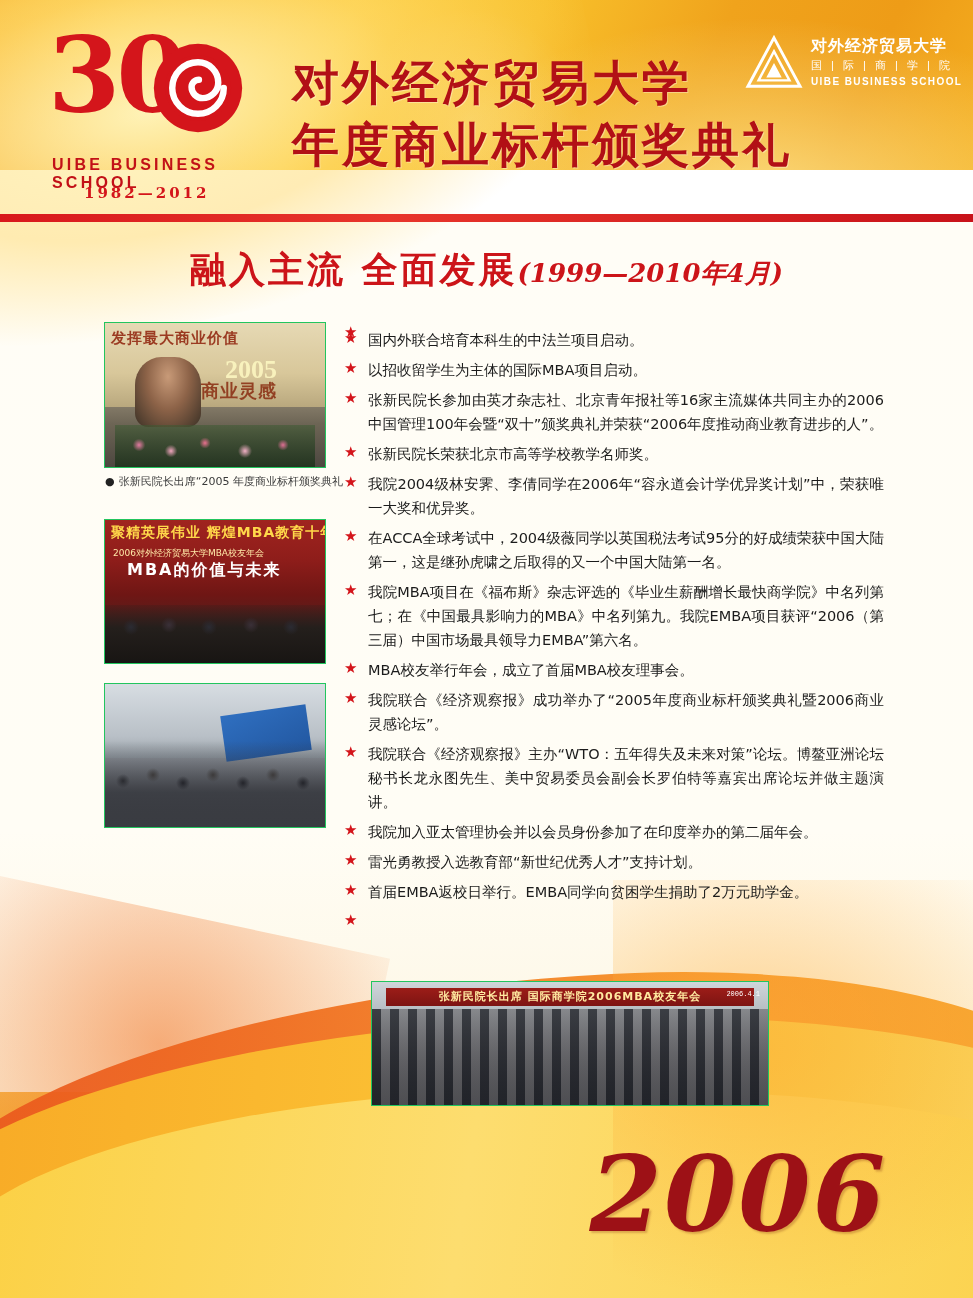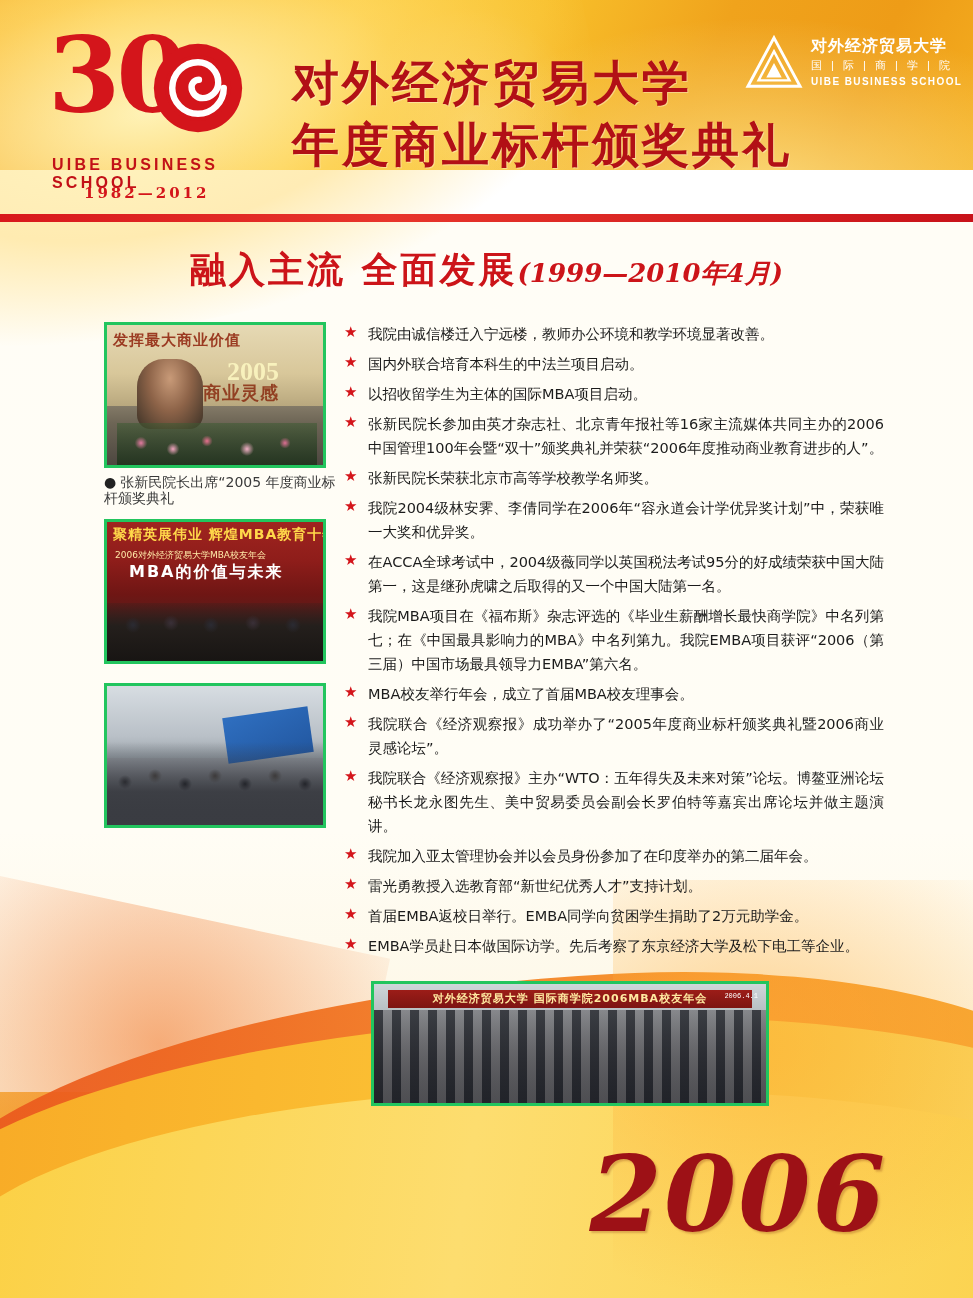--- a/index.html
+++ b/index.html
@@ -221,21 +221,21 @@
     font-size: 26px;
     font-weight: bold;
     font-style: italic;
     color: #cc1419;
     letter-spacing: 0px;
   }
 
   
   .photo {
     position: absolute;
-    border: 3px solid #22c55e;
+    border: 1px solid #22c55e;
     box-sizing: border-box;
     overflow: hidden;
     background: #6f6a60;
   }
 
   #photo1 { left: 104px; top: 322px; width: 222px; height: 146px; }
   #photo2 { left: 104px; top: 519px; width: 222px; height: 145px; }
   #photo3 { left: 104px; top: 683px; width: 222px; height: 145px; }
   #photo4 { left: 371px; top: 981px; width: 398px; height: 125px; }
 
@@ -283,23 +283,24 @@
       radial-gradient(circle 10px at 130px 26px, #f1b0c5, rgba(241,176,197,0) 70%),
       radial-gradient(circle 8px at 168px 20px, #dd6f93, rgba(221,111,147,0) 70%),
       linear-gradient(180deg, rgba(60,90,50,0.55) 0%, rgba(30,50,28,0.85) 100%);
   }
 
   .cap1 {
     position: absolute;
     left: 104px; top: 474px;
     width: 240px;
     font-family: "DejaVu Sans", sans-serif;
-    font-size: 14px;
+    font-size: 11px;
     color: #3a3a3a;
     line-height: 16px;
+    text-align: center;
   }
   .cap1 .dot { color: #222; margin-right: 4px; }
 
   .p2-bg { position: absolute; inset: 0; background: linear-gradient(180deg, #a0241f 0%, #8e1d1a 28%, #6f1614 52%, #2e2a28 100%); }
   .p2-title {
     position: absolute; left: 6px; top: 4px;
     font-family: "DejaVu Sans", sans-serif; font-weight: bold; font-size: 14px;
     color: #ffd84a; letter-spacing: 1px; white-space: nowrap;
   }
   .p2-sub {
@@ -484,39 +485,39 @@
   </div>
 
   <div class="photo" id="photo3">
     <div class="p3-bg"></div>
     <div class="p3-building"></div>
     <div class="p3-banner"></div>
     <div class="p3-crowd"></div>
   </div>
 
   <div class="bullets">
-    <div class="bullet"><span class="star">★</span><span>我院由诚信楼迁入宁远楼，教师办公环境和教学环境显著改善。</span></div>
+    <div class="bullet"><span class="star">★</span></div>
     <div class="bullet"><span class="star">★</span><span>国内外联合培育本科生的中法兰项目启动。</span></div>
     <div class="bullet"><span class="star">★</span><span>以招收留学生为主体的国际MBA项目启动。</span></div>
     <div class="bullet"><span class="star">★</span><span>张新民院长参加由英才杂志社、北京青年报社等16家主流媒体共同主办的2006中国管理100年会暨“双十”颁奖典礼并荣获“2006年度推动商业教育进步的人”。</span></div>
     <div class="bullet"><span class="star">★</span><span>张新民院长荣获北京市高等学校教学名师奖。</span></div>
     <div class="bullet"><span class="star">★</span><span>我院2004级林安霁、李倩同学在2006年“容永道会计学优异奖计划”中，荣获唯一大奖和优异奖。</span></div>
     <div class="bullet"><span class="star">★</span><span>在ACCA全球考试中，2004级薇同学以英国税法考试95分的好成绩荣获中国大陆第一，这是继孙虎啸之后取得的又一个中国大陆第一名。</span></div>
     <div class="bullet"><span class="star">★</span><span>我院MBA项目在《福布斯》杂志评选的《毕业生薪酬增长最快商学院》中名列第七；在《中国最具影响力的MBA》中名列第九。我院EMBA项目获评“2006（第三届）中国市场最具领导力EMBA”第六名。</span></div>
     <div class="bullet"><span class="star">★</span><span>MBA校友举行年会，成立了首届MBA校友理事会。</span></div>
     <div class="bullet"><span class="star">★</span><span>我院联合《经济观察报》成功举办了“2005年度商业标杆颁奖典礼暨2006商业灵感论坛”。</span></div>
     <div class="bullet"><span class="star">★</span><span>我院联合《经济观察报》主办“WTO：五年得失及未来对策”论坛。博鳌亚洲论坛秘书长龙永图先生、美中贸易委员会副会长罗伯特等嘉宾出席论坛并做主题演讲。</span></div>
     <div class="bullet"><span class="star">★</span><span>我院加入亚太管理协会并以会员身份参加了在印度举办的第二届年会。</span></div>
     <div class="bullet"><span class="star">★</span><span>雷光勇教授入选教育部“新世纪优秀人才”支持计划。</span></div>
     <div class="bullet"><span class="star">★</span><span>首届EMBA返校日举行。EMBA同学向贫困学生捐助了2万元助学金。</span></div>
-    <div class="bullet"><span class="star">★</span><span>EMBA学员赴日本做国际访学。先后考察了东京经济大学及松下电工等企业。</span></div>
+    <div class="bullet"><span class="star">★</span></div>
   </div>
 
   <div class="photo" id="photo4">
     <div class="p4-bg"></div>
     <div class="p4-crowd"></div>
-    <div class="p4-banner">对外经济贸易大学 国际商学院2006MBA校友年会</div>
+    <div class="p4-banner">张新民院长出席 国际商学院2006MBA校友年会</div>
     <div class="p4-date">2006.4.1</div>
   </div>
 
   <div class="year">2006</div>
 
 </div>
 
 </body></html>

